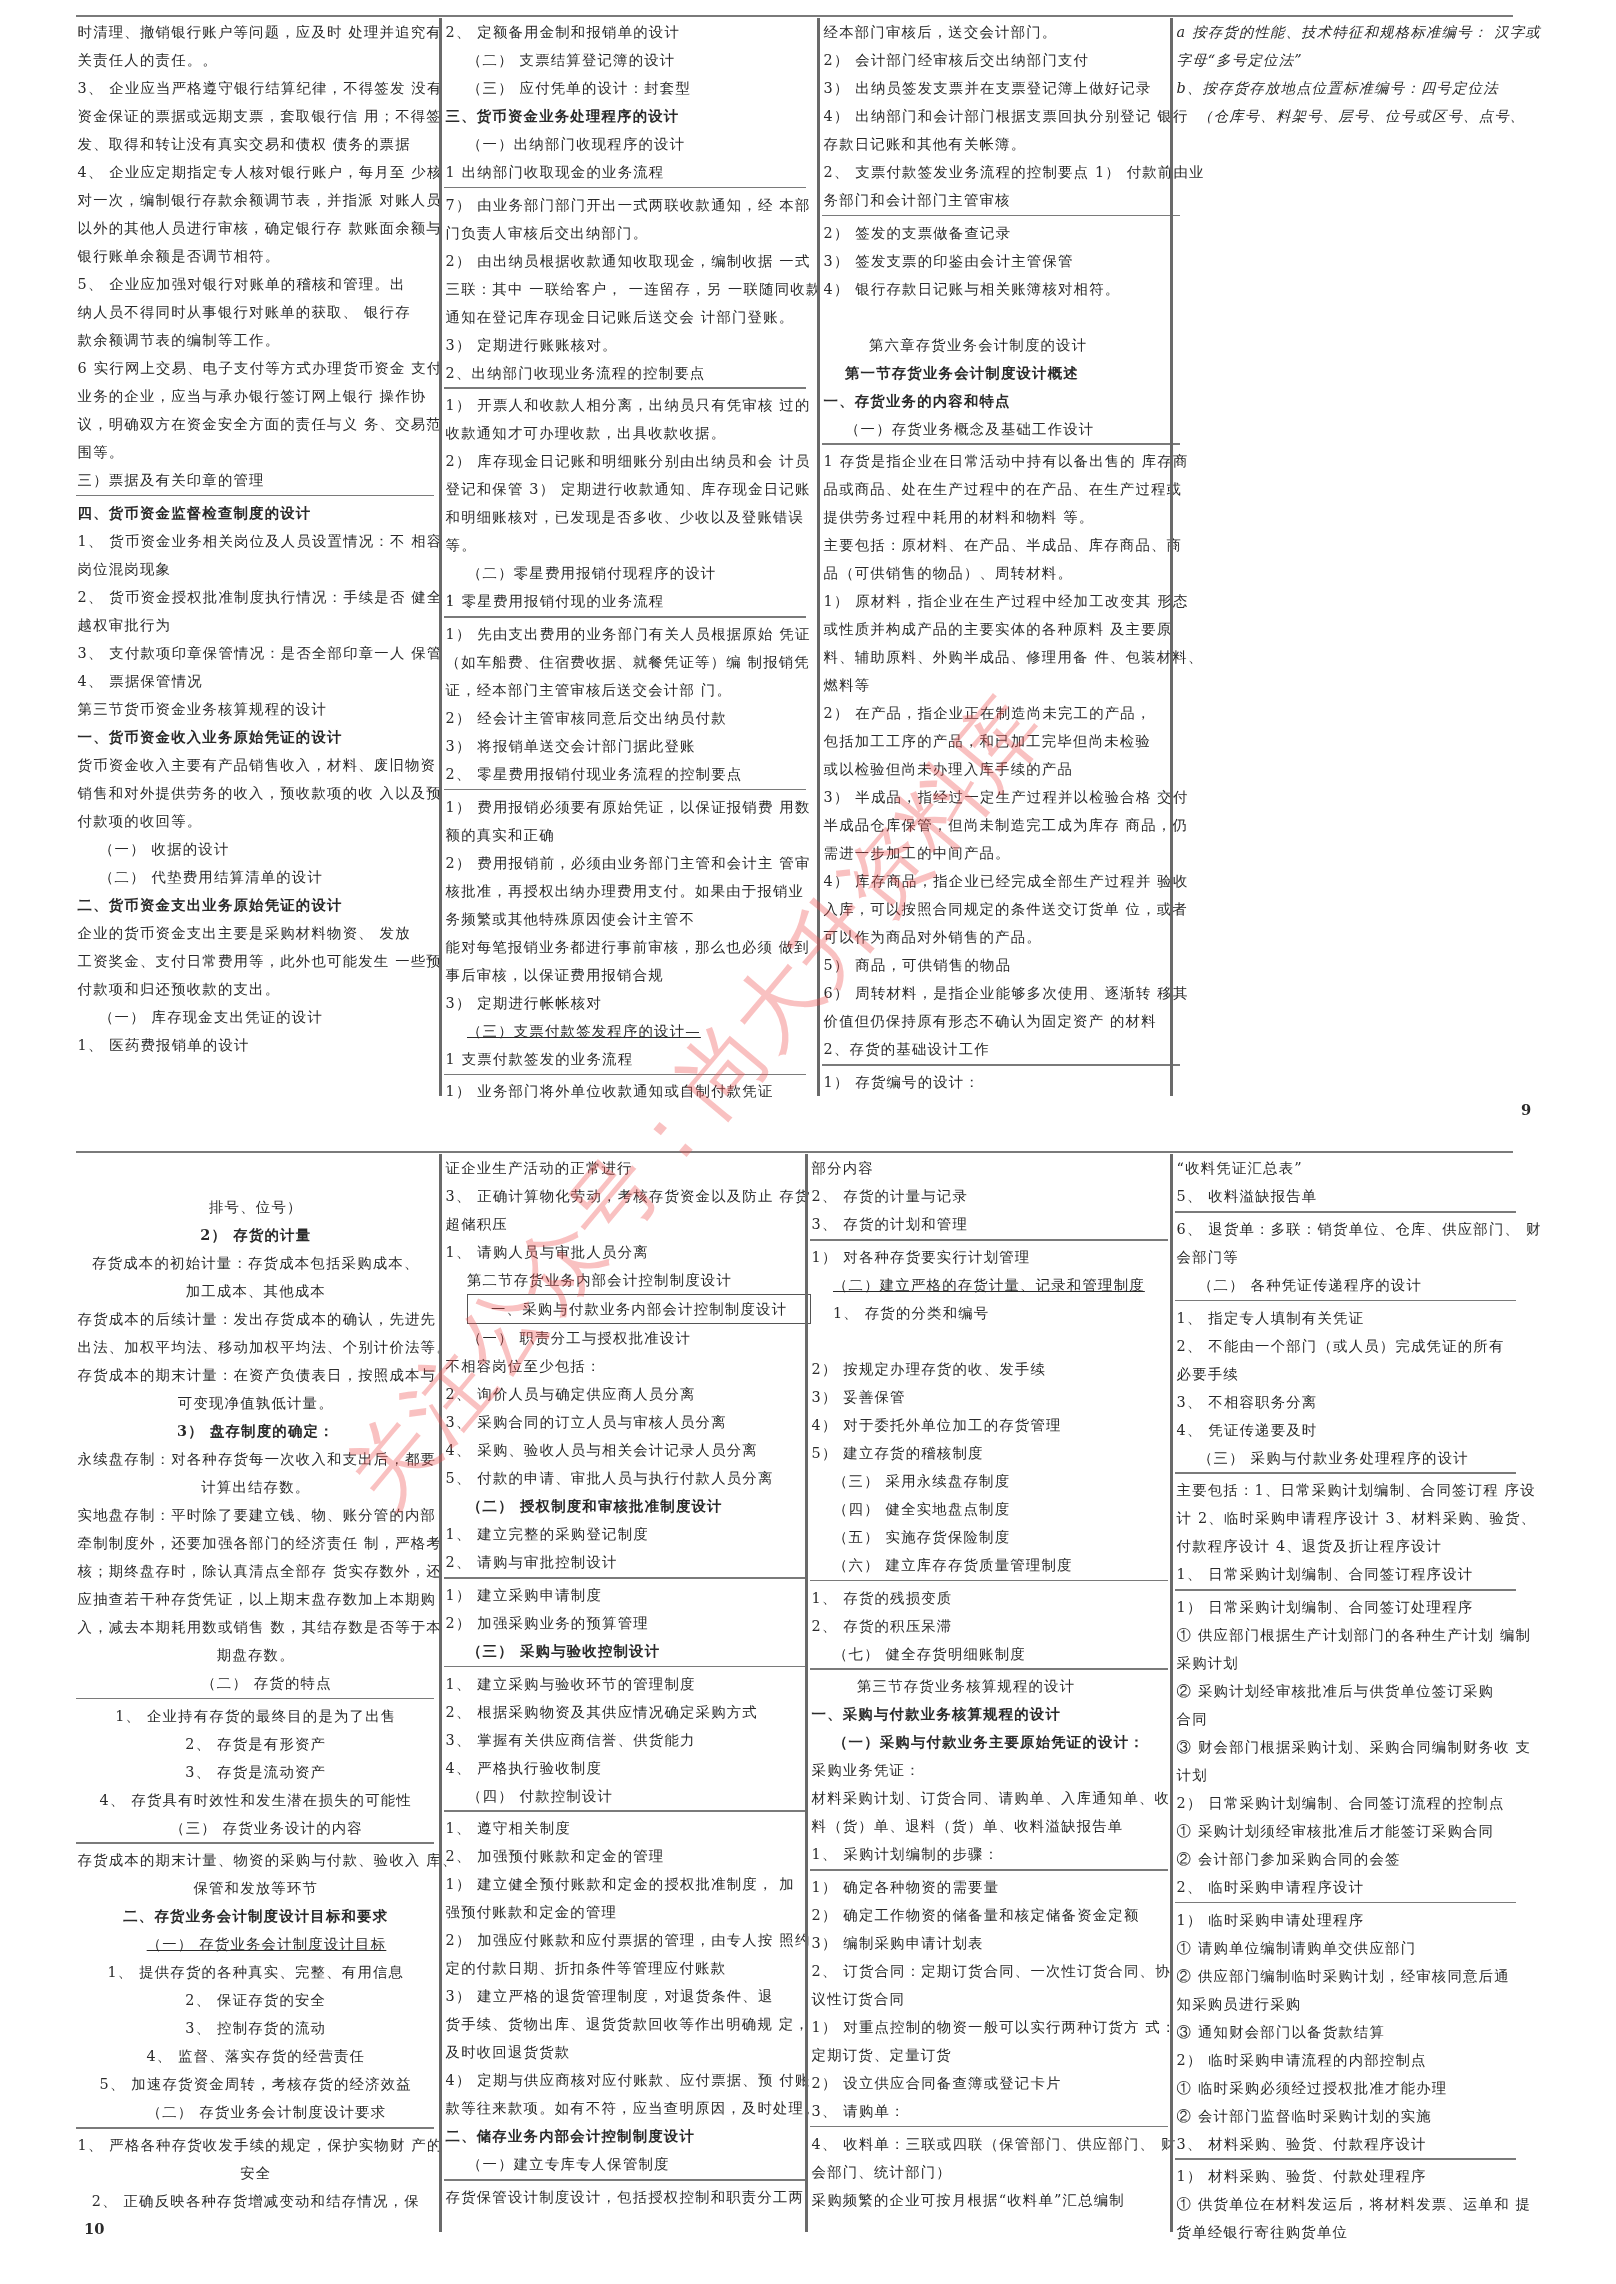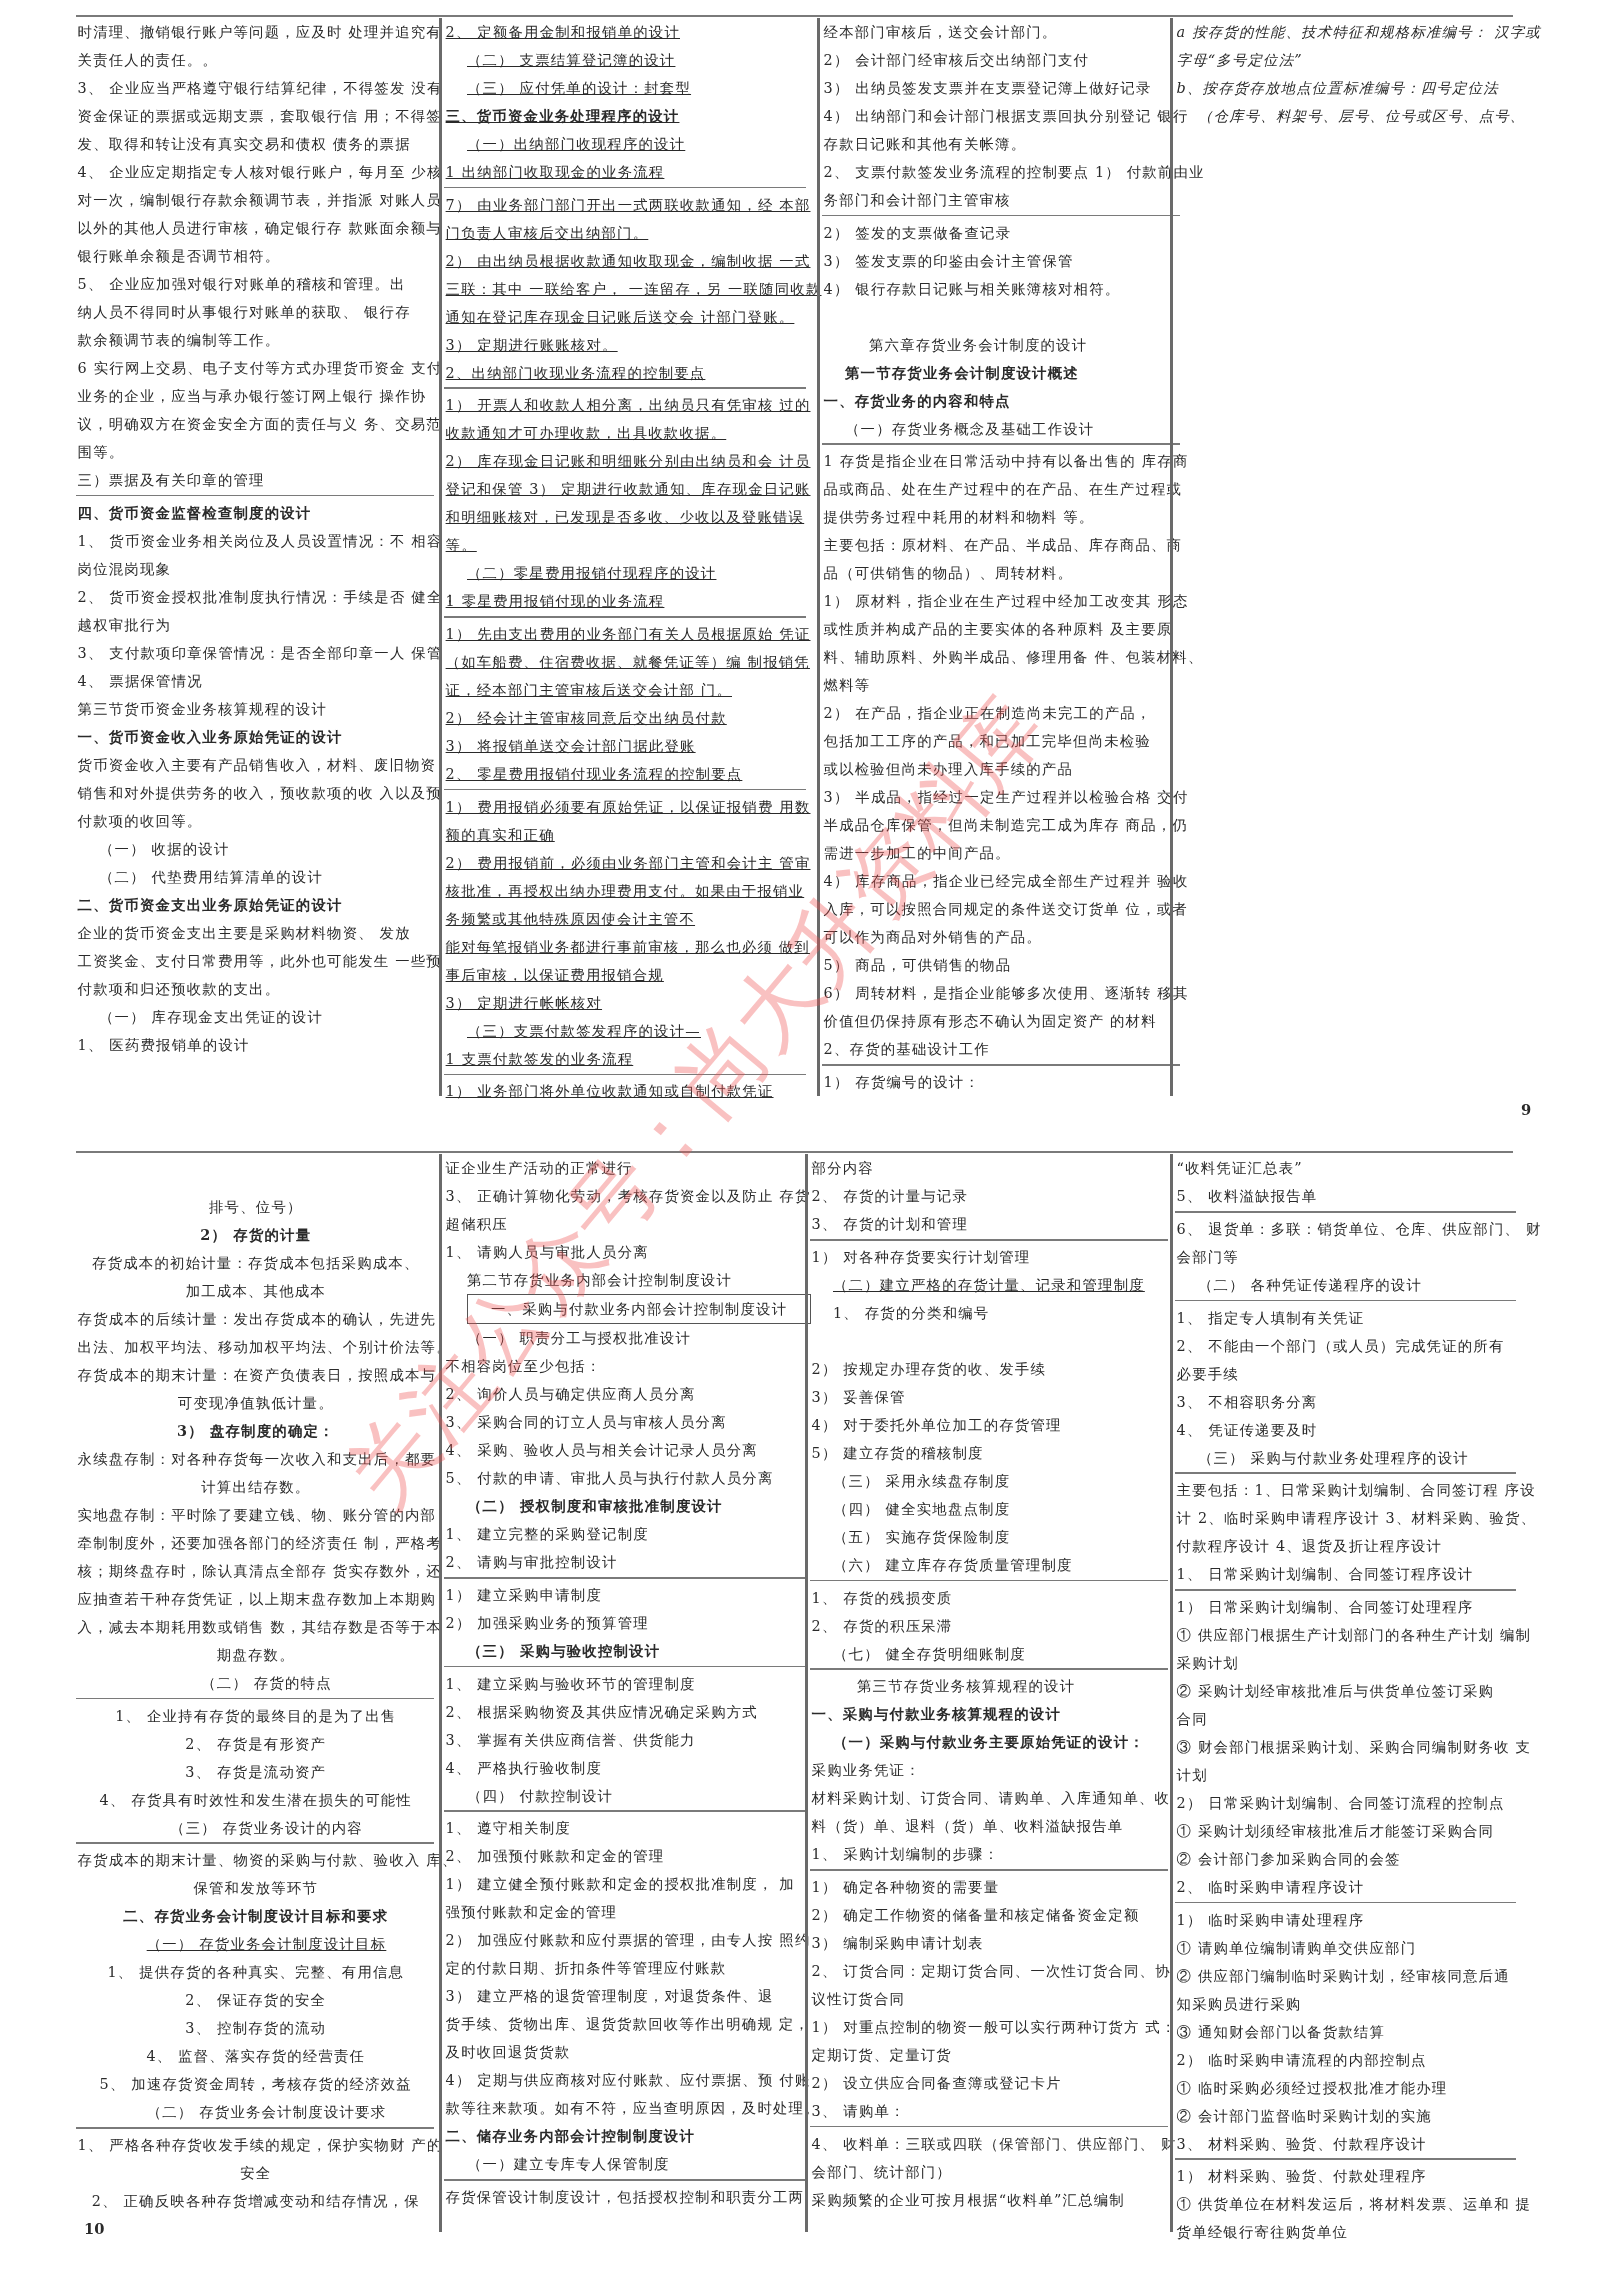--- a/index.html
+++ b/index.html
@@ -61,21 +61,21 @@
       <div class="line"><span>付款项的收回等。</span></div>
       <div class="line indent"><span>（一）     收据的设计</span></div>
       <div class="line indent"><span>（二）     代垫费用结算清单的设计</span></div>
       <div class="line bold"><span>二、货币资金支出业务原始凭证的设计</span></div>
       <div class="line"><span>企业的货币资金支出主要是采购材料物资、   发放</span></div>
       <div class="line"><span>工资奖金、支付日常费用等，此外也可能发生 一些预</span></div>
       <div class="line"><span>付款项和归还预收款的支出。</span></div>
       <div class="line indent"><span>（一）     库存现金支出凭证的设计</span></div>
       <div class="line"><span>1、 医药费报销单的设计</span></div>
     </div>
-  <div class="col" id="p0c1" style="left:444px; width:362px;text-decoration:underline;">
+  <div class="col" id="p0c1" style="left:444px; width:362px;">
     <div class="vrule" style="height:1078px;"></div>
   <div class="line"><span>2、 定额备用金制和报销单的设计</span></div>
       <div class="line indent"><span>（二）     支票结算登记簿的设计</span></div>
       <div class="line indent"><span>（三）     应付凭单的设计：封套型</span></div>
       <div class="line bold"><span>三、货币资金业务处理程序的设计</span></div>
       <div class="line indent"><span>（一）出纳部门收现程序的设计</span></div>
       <div class="line"><span>1 出纳部门收取现金的业务流程</span></div>
       <div class="hrule"></div>
       <div class="line"><span>7） 由业务部门部门开出一式两联收款通知，经 本部</span></div>
       <div class="line"><span>门负责人审核后交出纳部门。</span></div>

